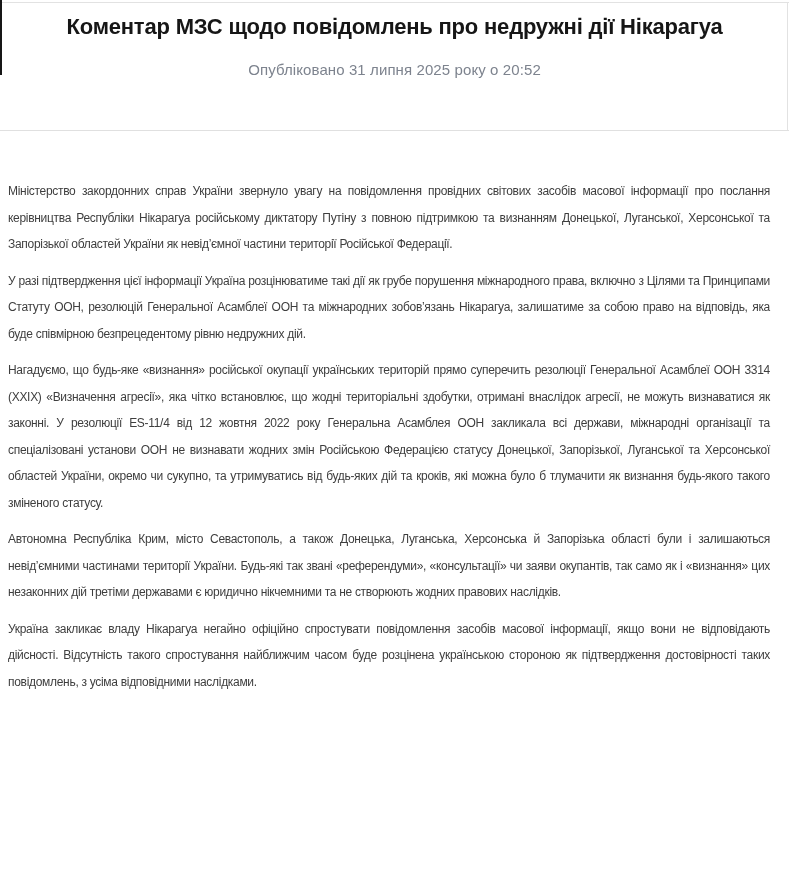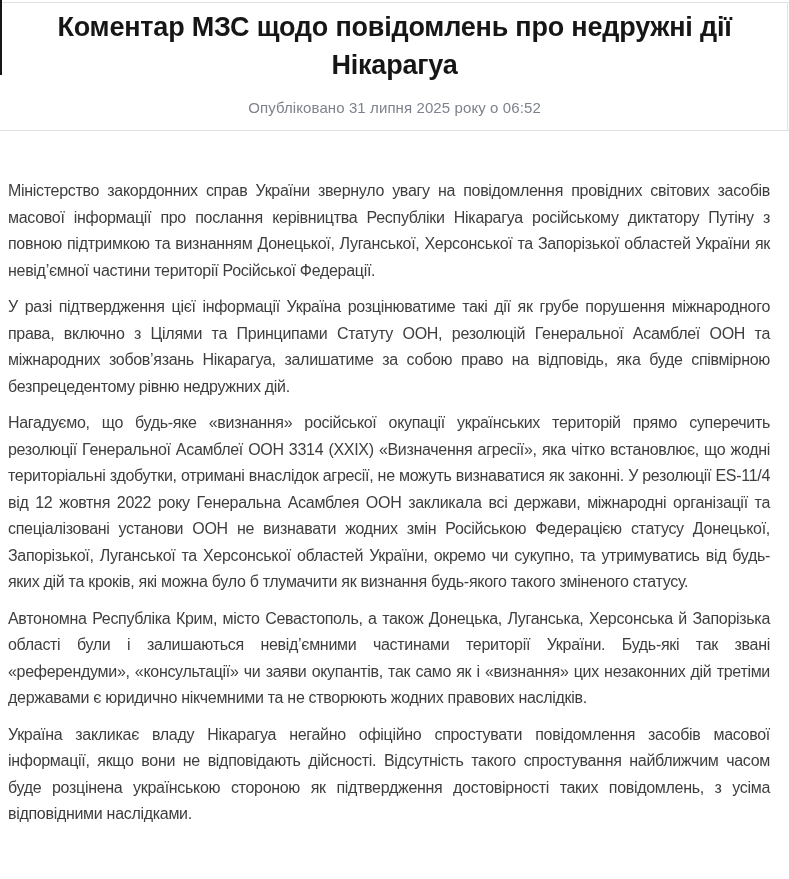--- a/index.html
+++ b/index.html
@@ -47,63 +47,63 @@
   }
   .header {
     position: absolute;
     top: 3px; left: 0; right: 0;
     height: 127px;
     text-align: center;
   }
   .page-title {
     margin: 0;
     padding: 5px 30px 0 30px;
-    font-size: 27px;
+    font-size: 22px;
     line-height: 38px;
     font-weight: 700;
     letter-spacing: -0.2px;
     color: #161616;
   }
   .published {
     margin: 0;
     padding-top: 15px;
     font-size: 15px;
     color: #7d838e;
     letter-spacing: 0.1px;
   }
   .article {
     position: absolute;
     top: 131px; left: 0; right: 0;
     padding: 47px 19px 0 8px;
     box-sizing: border-box;
   }
   .article p {
     margin: 0 0 10px 0;
-    font-size: 16px;
+    font-size: 12px;
     line-height: 26.5px;
     letter-spacing: -0.3px;
     color: #3e3e3e;
     text-align: justify;
   }
   .article p:last-child {
     margin-bottom: 0;
   }
 </style>
 </head>
 <body>
 
 <div class="page">
 
   <div class="line-top"></div>
   <div class="line-right"></div>
   <div class="left-edge-bar"></div>
 
   <div class="header">
     <h1 class="page-title">Коментар МЗС щодо повідомлень про недружні дії Нікарагуа</h1>
-    <div class="published">Опубліковано 31 липня 2025 року о 06:52</div>
+    <div class="published">Опубліковано 31 липня 2025 року о 20:52</div>
   </div>
 
   <div class="line-divider"></div>
 
   <div class="article">
     <p>Міністерство закордонних справ України звернуло увагу на повідомлення провідних світових засобів масової інформації про послання керівництва Республіки Нікарагуа російському диктатору Путіну з повною підтримкою та визнанням Донецької, Луганської, Херсонської та Запорізької областей України як невід’ємної частини території Російської Федерації.</p>
     <p>У разі підтвердження цієї інформації Україна розцінюватиме такі дії як грубе порушення міжнародного права, включно з Цілями та Принципами Статуту ООН, резолюцій Генеральної Асамблеї ООН та міжнародних зобов’язань Нікарагуа, залишатиме за собою право на відповідь, яка буде співмірною безпрецедентому рівню недружних дій.</p>
     <p>Нагадуємо, що будь-яке «визнання» російської окупації українських територій прямо суперечить резолюції Генеральної Асамблеї ООН 3314 (XXIX) «Визначення агресії», яка чітко встановлює, що жодні територіальні здобутки, отримані внаслідок агресії, не можуть визнаватися як законні. У резолюції ES-11/4 від 12 жовтня 2022 року Генеральна Асамблея ООН закликала всі держави, міжнародні організації та спеціалізовані установи ООН не визнавати жодних змін Російською Федерацією статусу Донецької, Запорізької, Луганської та Херсонської областей України, окремо чи сукупно, та утримуватись від будь-яких дій та кроків, які можна було б тлумачити як визнання будь-якого такого зміненого статусу.</p>
     <p>Автономна Республіка Крим, місто Севастополь, а також Донецька, Луганська, Херсонська й Запорізька області були і залишаються невід’ємними частинами території України. Будь-які так звані «референдуми», «консультації» чи заяви окупантів, так само як і «визнання» цих незаконних дій третіми державами є юридично нікчемними та не створюють жодних правових наслідків.</p>
     <p>Україна закликає владу Нікарагуа негайно офіційно спростувати повідомлення засобів масової інформації, якщо вони не відповідають дійсності. Відсутність такого спростування найближчим часом буде розцінена українською стороною як підтвердження достовірності таких повідомлень, з усіма відповідними наслідками.</p>

